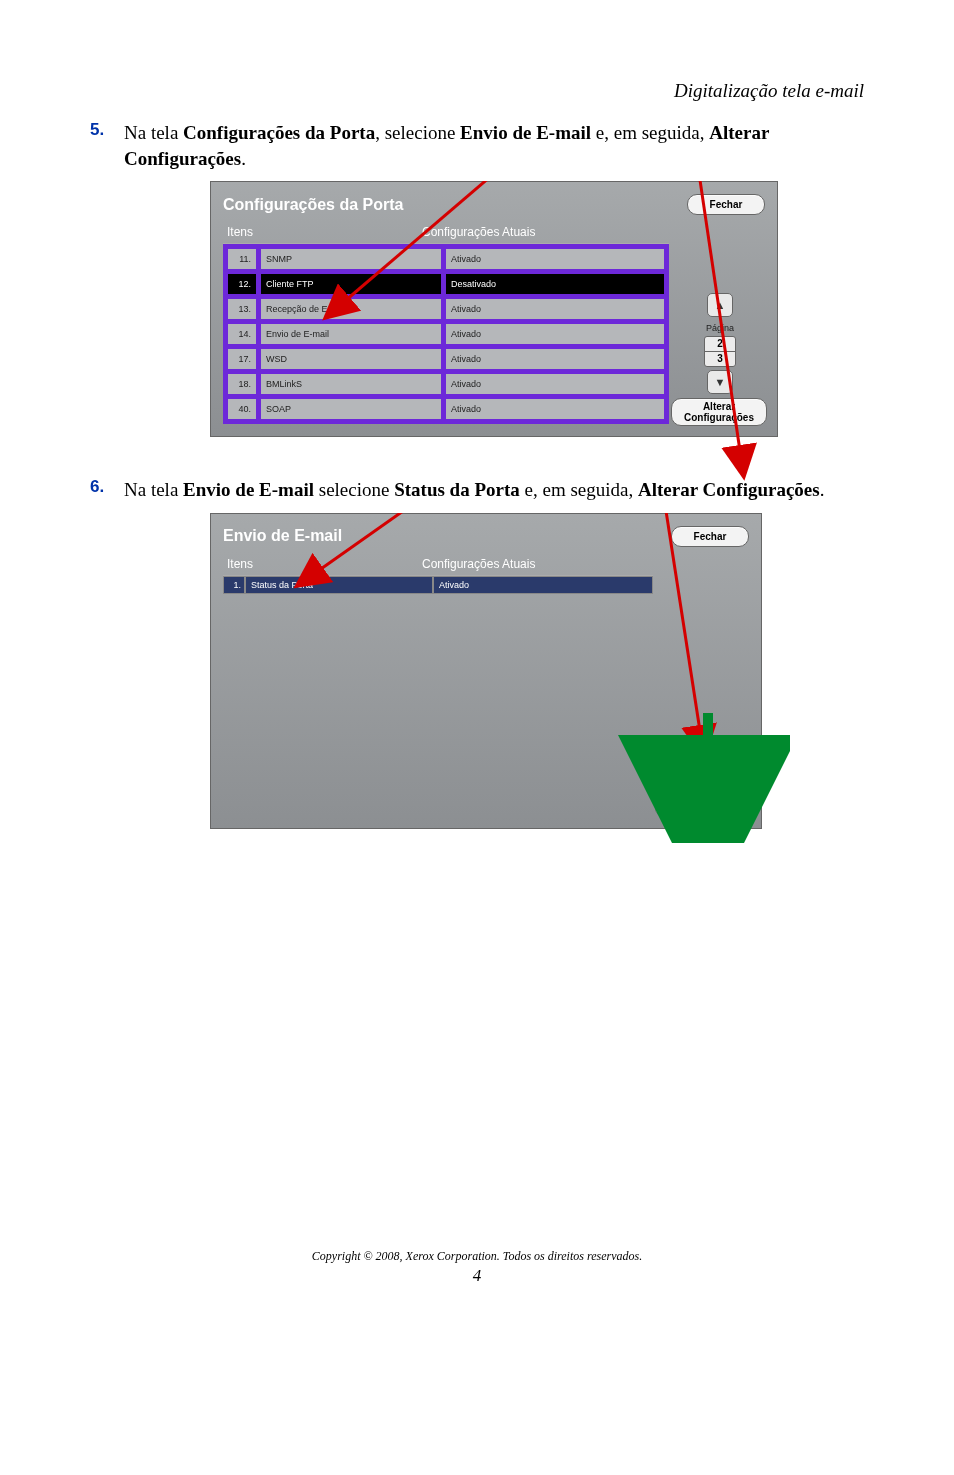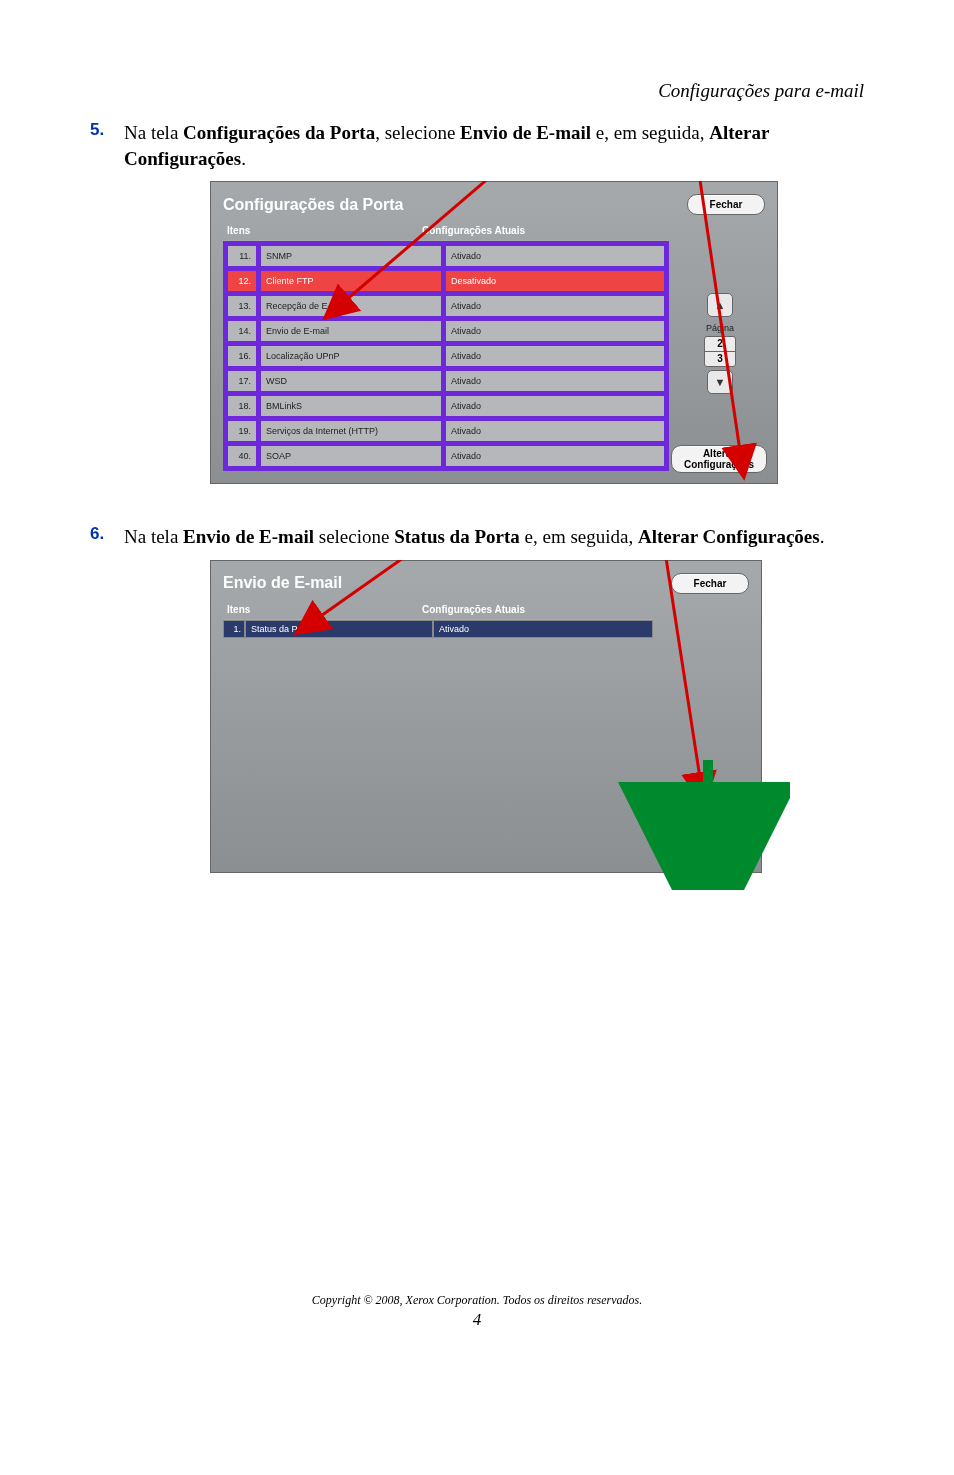--- a/index.html
+++ b/index.html
@@ -82,22 +82,22 @@
     display: flex;
     gap: 6px;
   }
   .table-area {
     flex: 1 1 auto;
   }
   .col-headers {
     display: flex;
     color: #fff;
     font-family: Arial, sans-serif;
-    font-weight: bold;
-    font-size: 10px;
+    font-weight: normal;
+    font-size: 12px;
     padding: 4px 4px;
     border-bottom: 1px solid #acacac;
   }
   .col-headers .col-items { flex: 0 0 195px; }
   .col-headers .col-conf  { flex: 1 1 auto; }
   table.port-table {
     width: 100%;
     border-collapse: collapse;
     font-family: Arial, sans-serif;
     font-size: 9px;
@@ -105,21 +105,21 @@
   }
   table.port-table td {
     border: 5px solid #6d28d9;
     padding: 3px 5px;
     color: #222;
     height: 14px;
   }
   table.port-table td.idx { width: 18px; text-align: right; }
   table.port-table td.name { width: 170px; }
   table.port-table tr.sel td {
-    background: #ef4444;
+    background: #000000;
     color: #fff;
   }
   .side-col {
     flex: 0 0 90px;
     display: flex;
     flex-direction: column;
     align-items: center;
     justify-content: flex-start;
     position: relative;
   }
@@ -199,21 +199,21 @@
     font-style: italic;
     font-size: 17px;
     margin-top: 2px;
   }
 </style>
 </head>
 <body>
 
 <div class="page">
 
-  <div class="running-header">Configurações para e-mail</div>
+  <div class="running-header">Digitalização tela e-mail</div>
 
   <div class="step">
     <div class="step-num">5.</div>
     <div class="step-text">
       <span>Na tela </span><b>Configurações da Porta</b><span>, selecione </span><b>Envio de E-mail</b><span> e, em seguida, </span><b>Alterar Configurações</b><span>.</span>
     </div>
   </div>
 
   <div class="shot-wrap">
     <div class="shot">
@@ -243,37 +243,27 @@
                   <td class="idx">13.</td>
                   <td class="name">Recepção de E-mail</td>
                   <td>Ativado</td>
                 </tr>
                 <tr>
                   <td class="idx">14.</td>
                   <td class="name">Envio de E-mail</td>
                   <td>Ativado</td>
                 </tr>
                 <tr>
-                  <td class="idx">16.</td>
-                  <td class="name">Localização UPnP</td>
-                  <td>Ativado</td>
-                </tr>
-                <tr>
                   <td class="idx">17.</td>
                   <td class="name">WSD</td>
                   <td>Ativado</td>
                 </tr>
                 <tr>
                   <td class="idx">18.</td>
                   <td class="name">BMLinkS</td>
-                  <td>Ativado</td>
-                </tr>
-                <tr>
-                  <td class="idx">19.</td>
-                  <td class="name">Serviços da Internet (HTTP)</td>
                   <td>Ativado</td>
                 </tr>
                 <tr>
                   <td class="idx">40.</td>
                   <td class="name">SOAP</td>
                   <td>Ativado</td>
                 </tr>
               </tbody>
           </table>
         </div>

